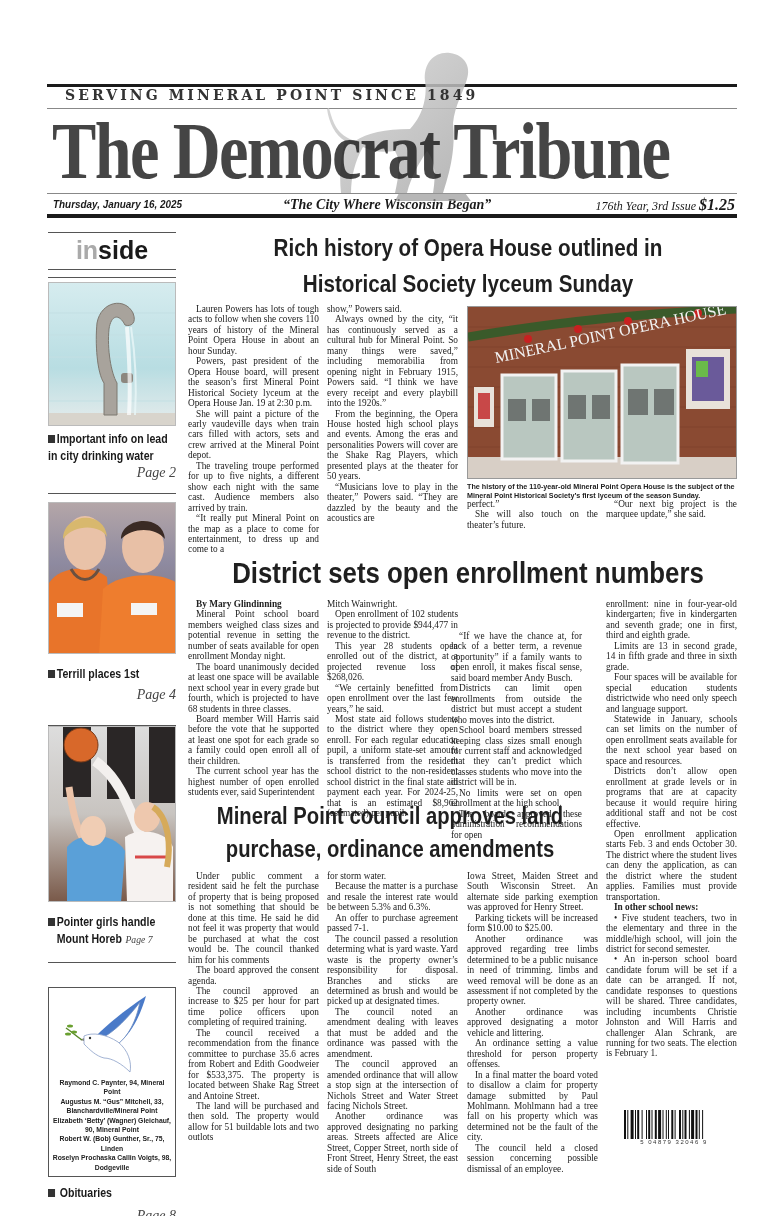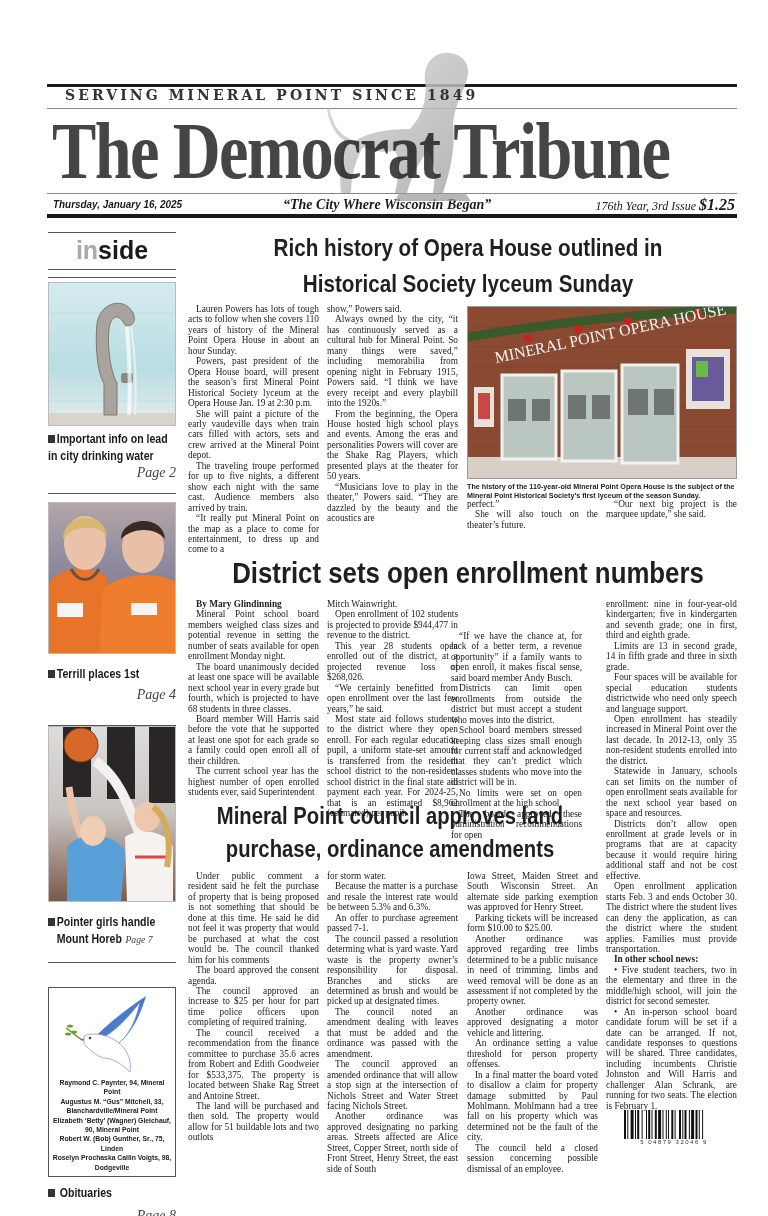--- a/index.html
+++ b/index.html
@@ -263,21 +263,20 @@
   <p>“If we have the chance at, for lack of a better term, a revenue opportunity” if a family wants to open enroll, it makes fiscal sense, said board member Andy Busch.</p>
   <p>Districts can limit open enrollments from outside the district but must accept a student who moves into the district.</p>
   <p>School board members stressed keeping class sizes small enough for current staff and acknowledged that they can’t predict which classes students who move into the district will be in.</p>
   <p>No limits were set on open enrollment at the high school.</p>
   <p>The board approved these administration recommendations for open</p>
 </div>
 <div class="col" style="left:606px;top:599px;width:131px;">
   <p class="noind">enrollment: nine in four-year-old kindergarten; five in kindergarten and seventh grade; one in first, third and eighth grade.</p>
   <p>Limits are 13 in second grade, 14 in fifth grade and three in sixth grade.</p>
   <p>Four spaces will be available for special education students districtwide who need only speech and language support.</p>
-  <p>Open enrollment has steadily increased in Mineral Point over the last decade. In 2012-13, only 35 non-resident students enrolled into the district.</p>
   <p>Statewide in January, schools can set limits on the number of open enrollment seats available for the next school year based on space and resources.</p>
   <p>Districts don’t allow open enrollment at grade levels or in programs that are at capacity because it would require hiring additional staff and not be cost effective.</p>
   <p>Open enrollment application starts Feb. 3 and ends October 30. The district where the student lives can deny the application, as can the district where the student applies. Families must provide transportation.</p>
   <p class="subhead-b">In other school news:</p>
   <p>• Five student teachers, two in the elementary and three in the middle/high school, will join the district for second semester.</p>
   <p>• An in-person school board candidate forum will be set if a date can be arranged. If not, candidate responses to questions will be shared. Three candidates, including incumbents Christie Johnston and Will Harris and challenger Alan Schrank, are running for two seats. The election is February 1.</p>
 </div>
 
 <div class="headline h3">
   <div>Mineral Point council approves land</div>

